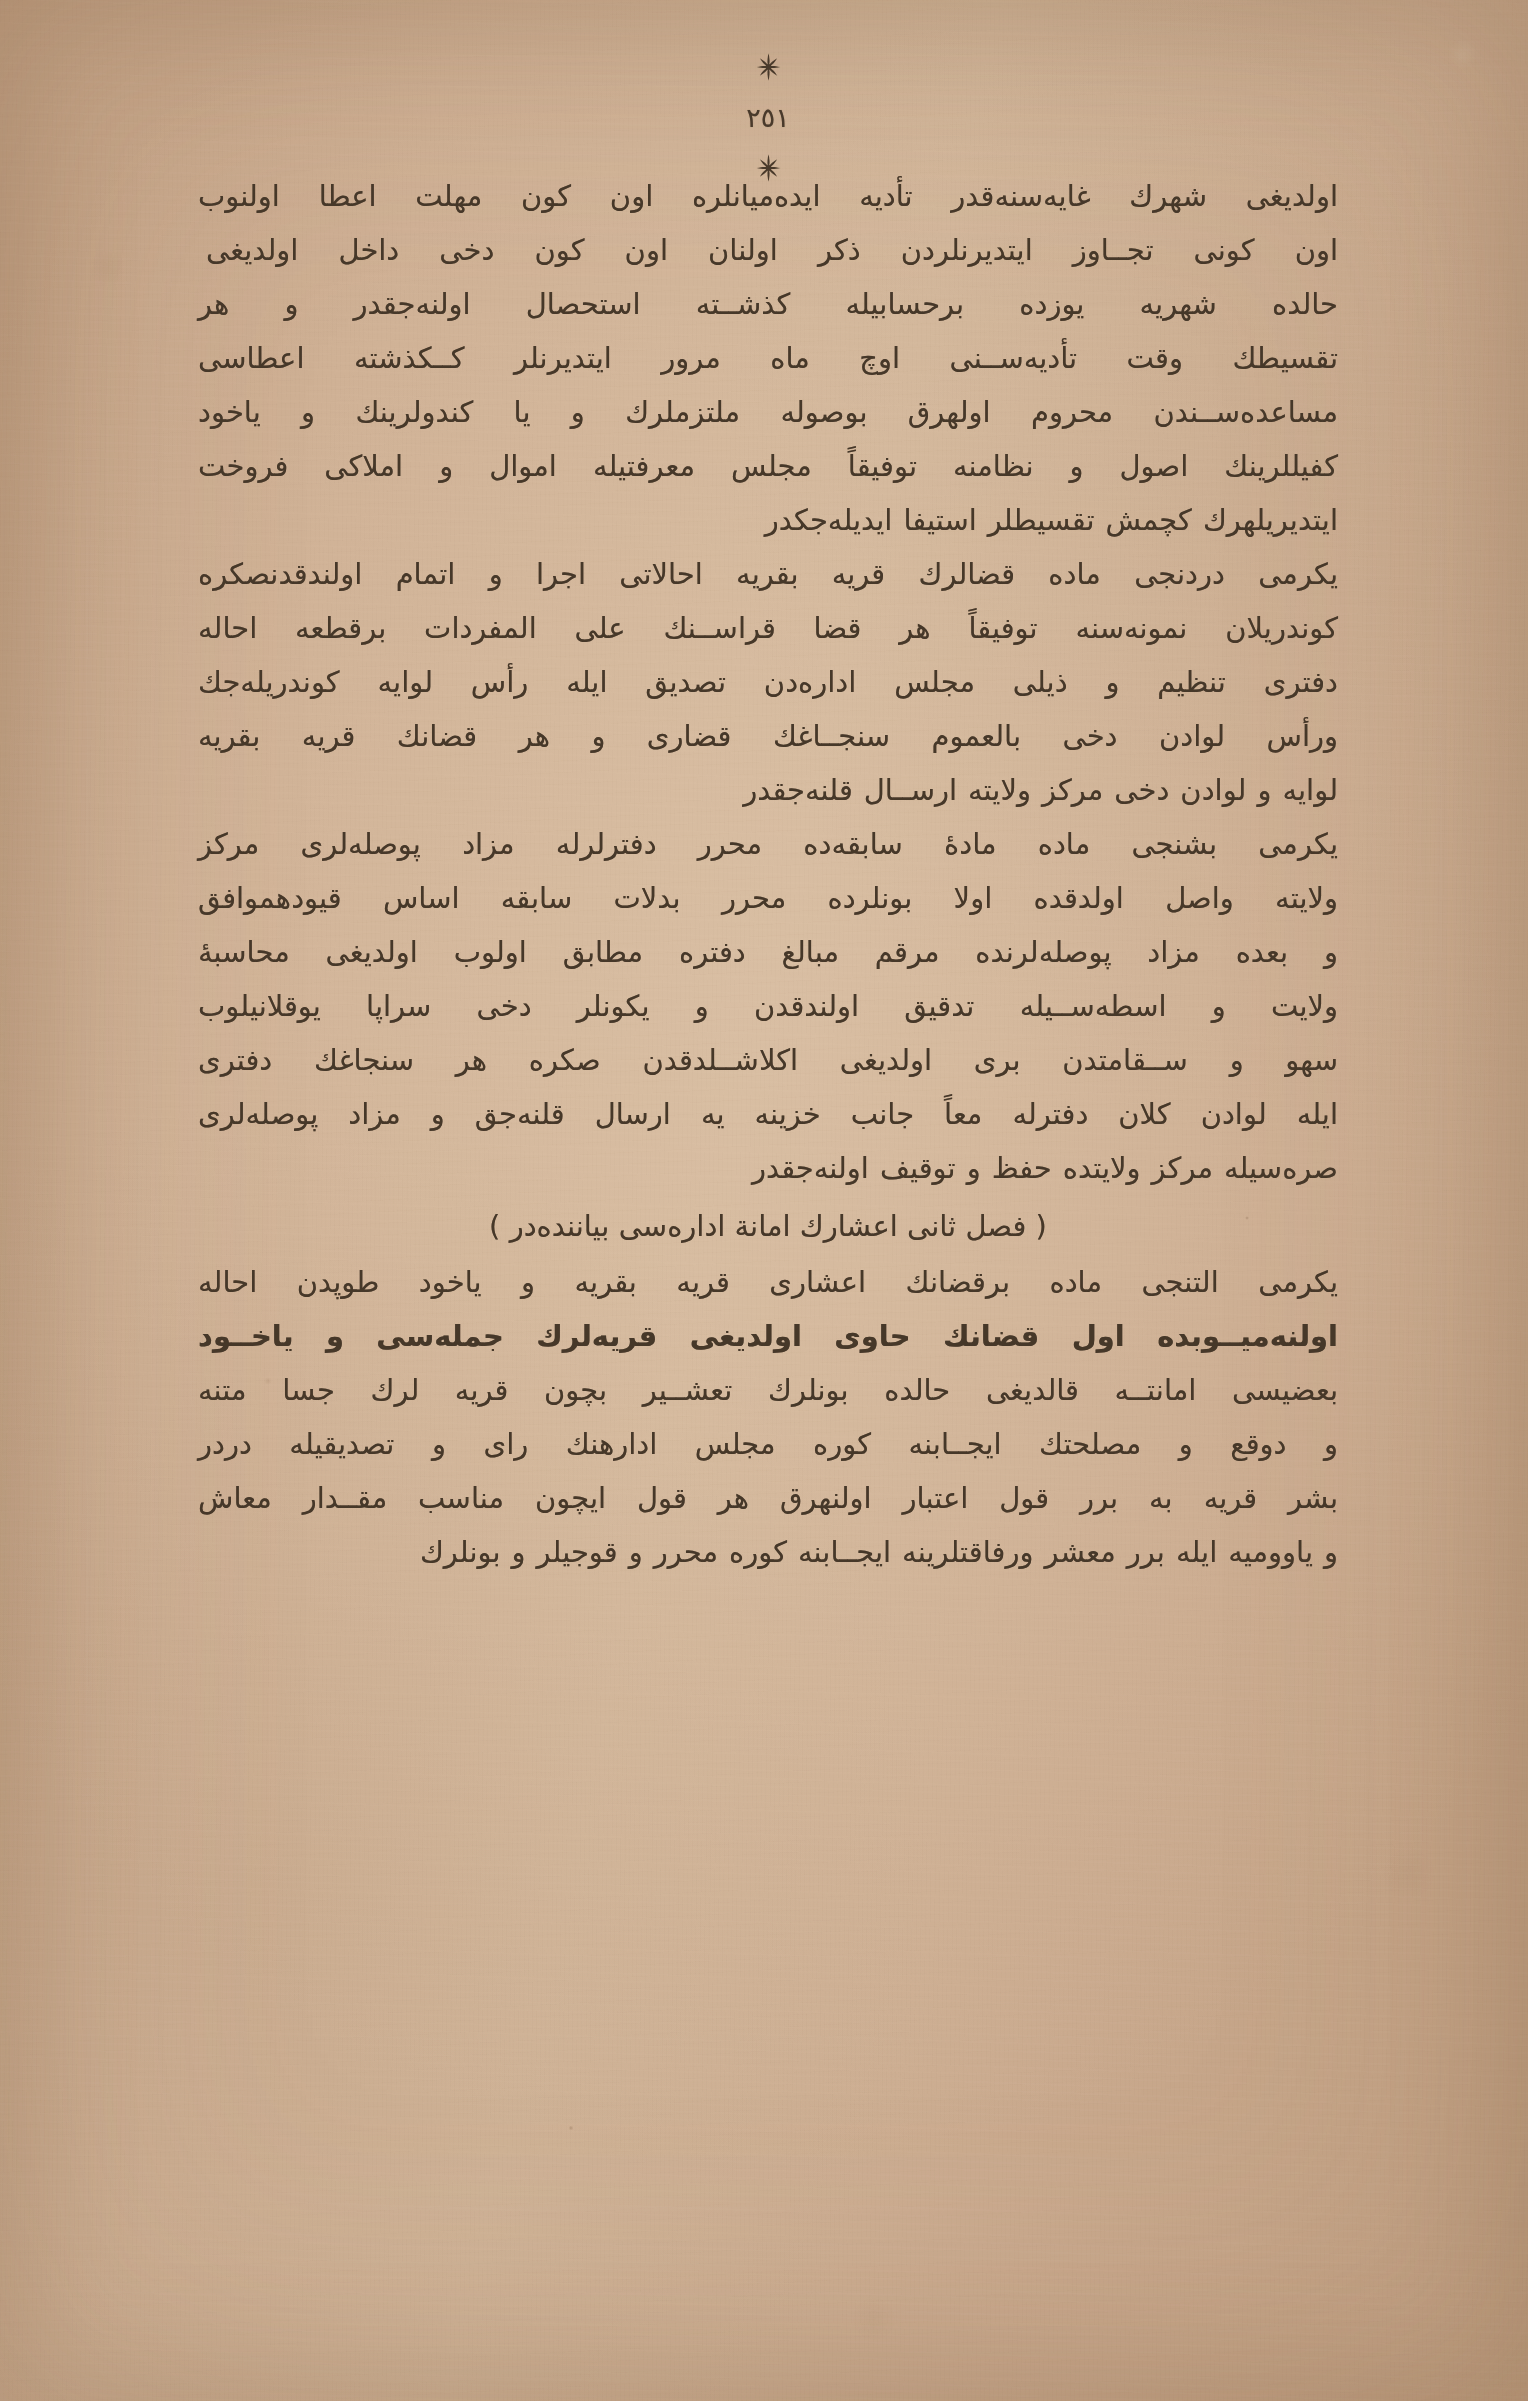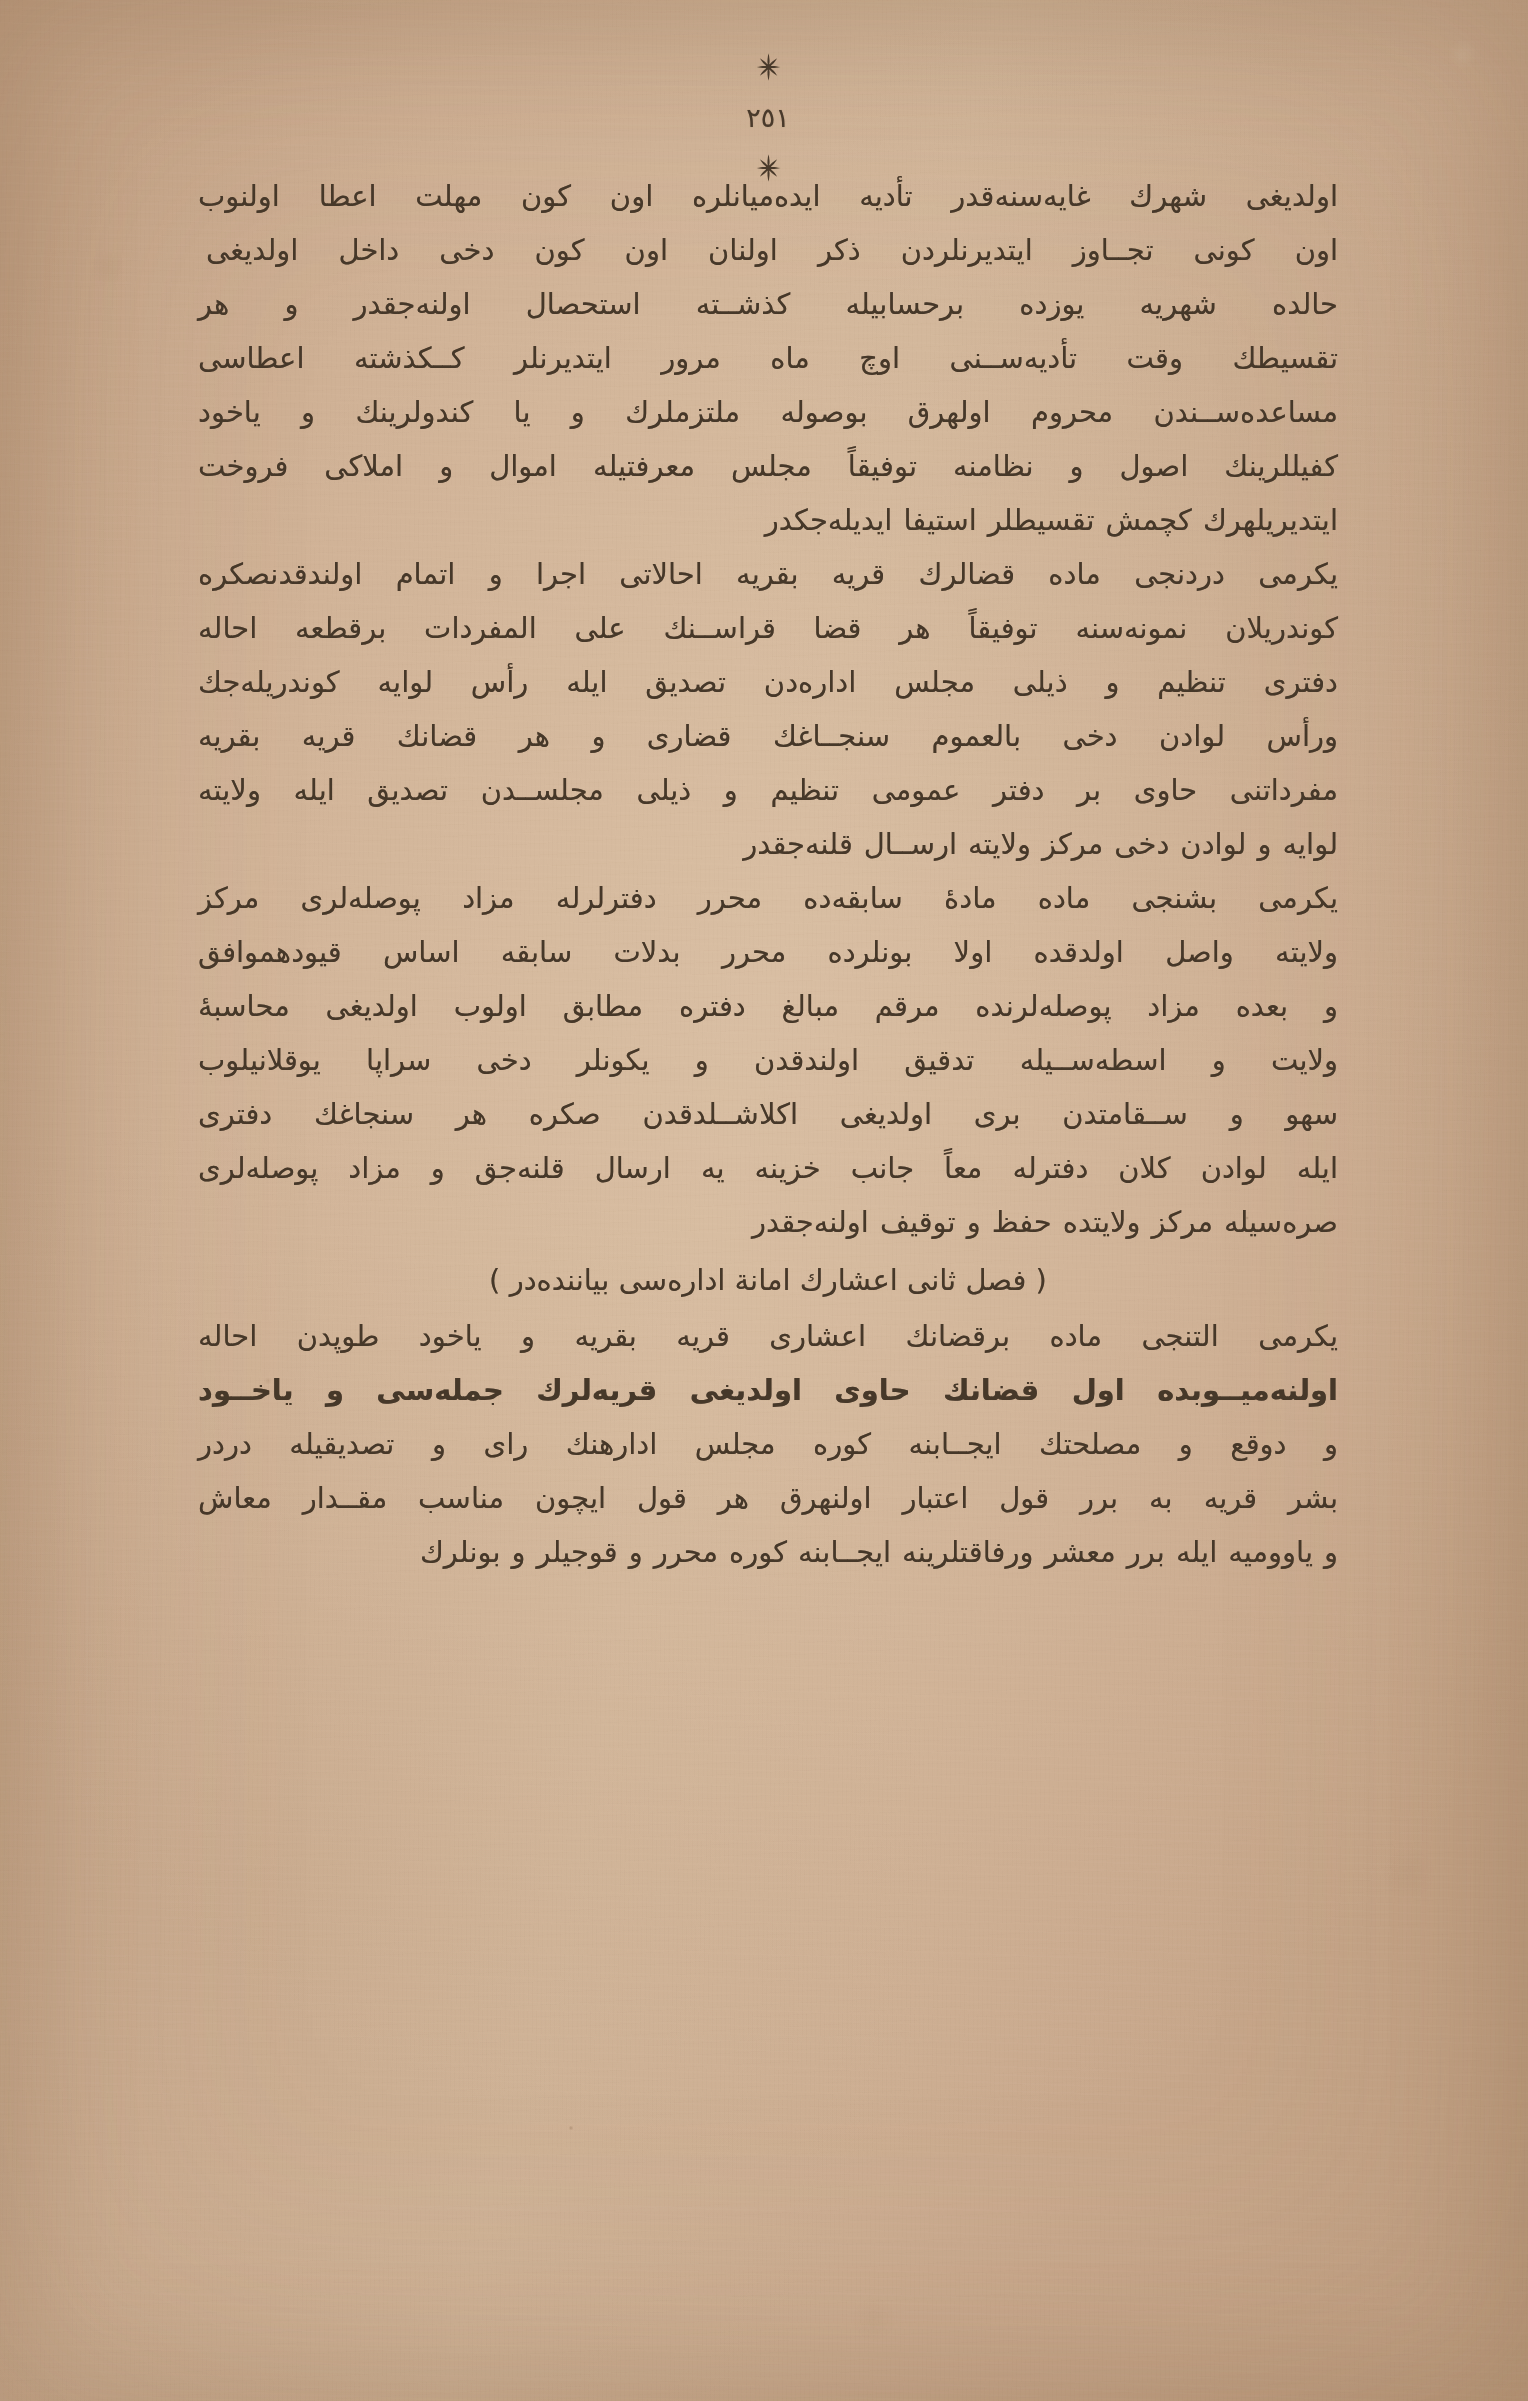--- a/index.html
+++ b/index.html
@@ -168,37 +168,37 @@
       <span style="display: block; text-align: justify; text-align-last: justify;">تقسیطك وقت تأدیه‌ســنی اوچ ماه مرور ایتدیرنلر كــكذشته اعطاسی</span>
       <span style="display: block; text-align: justify; text-align-last: justify;">مساعده‌ســندن محروم اولهرق بوصوله ملتزملرك و یا كندولرینك و یاخود</span>
       <span style="display: block; text-align: justify; text-align-last: justify;">كفیللرینك اصول و نظامنه توفیقاً مجلس معرفتیله اموال و املاكی فروخت</span>
       <span style="display: block; text-align: right; text-align-last: right;">ایتدیریلهرك كچمش تقسیطلر استیفا ایدیله‌جكدر</span>
     </p>
   <p class="para flush">
       <span style="display: block; text-align: justify; text-align-last: justify;">یكرمی دردنجی ماده     قضالرك قریه بقریه احالاتی اجرا و اتمام اولندقدنصكره</span>
       <span style="display: block; text-align: justify; text-align-last: justify;">كوندریلان نمونه‌سنه توفیقاً هر قضا قراســنك علی المفردات برقطعه احاله</span>
       <span style="display: block; text-align: justify; text-align-last: justify;">دفتری تنظیم و ذیلی مجلس اداره‌دن تصدیق ایله رأس لوایه كوندریله‌جك</span>
       <span style="display: block; text-align: justify; text-align-last: justify;">ورأس لوادن دخی بالعموم سنجــاغك قضاری و هر قضانك قریه بقریه</span>
-      <span style="display: block; text-align: justify; text-align-last: justify;">مفرداتنی حاوی بر دفتر عمومی تنظیم و ذیلی مجلســدن تصدیق ایله ولایته</span>
       <span style="display: block; text-align: right; text-align-last: right;">لوایه و لوادن دخی مركز ولایته ارســال قلنه‌جقدر</span>
     </p>
   <p class="para flush">
       <span style="display: block; text-align: justify; text-align-last: justify;">یكرمی بشنجی ماده     مادهٔ سابقه‌ده محرر دفترلرله مزاد پوصله‌لری مركز</span>
       <span style="display: block; text-align: justify; text-align-last: justify;">ولایته واصل اولدقده اولا بونلرده محرر بدلات سابقه اساس قیودهموافق</span>
       <span style="display: block; text-align: justify; text-align-last: justify;">و بعده مزاد پوصله‌لرنده مرقم مبالغ دفتره مطابق اولوب اولدیغی محاسبهٔ</span>
       <span style="display: block; text-align: justify; text-align-last: justify;">ولایت و اسطه‌ســیله تدقیق اولندقدن و یكونلر دخی سراپا یوقلانیلوب</span>
       <span style="display: block; text-align: justify; text-align-last: justify;">سهو و ســقامتدن بری اولدیغی اكلاشــلدقدن صكره هر سنجاغك دفتری</span>
       <span style="display: block; text-align: justify; text-align-last: justify;">ایله لوادن كلان دفترله معاً جانب خزینه یه ارسال قلنه‌جق و مزاد پوصله‌لری</span>
       <span style="display: block; text-align: right; text-align-last: right;">صره‌سیله مركز ولایتده حفظ و توقیف اولنه‌جقدر</span>
     </p>
 
   <p class="heading">( فصل ثانی اعشارك امانة اداره‌سی بیاننده‌در )</p>
 
   <p class="para flush">
       <span style="display: block; text-align: justify; text-align-last: justify;">یكرمی التنجی ماده     برقضانك اعشاری قریه بقریه و یاخود طوپدن احاله</span>
       <span style="display: block; text-align: justify; text-align-last: justify; font-weight: bold;">اولنه‌میــوبده اول قضانك حاوی اولدیغی قریه‌لرك جمله‌سی و یاخــود</span>
+      <span style="display: block; text-align: justify; text-align-last: justify;">بعضیسی امانتــه قالدیغی حالده بونلرك تعشــیر بچون قریه لرك جسا متنه</span>
       <span style="display: block; text-align: justify; text-align-last: justify;">و دوقع و مصلحتك ایجــابنه كوره مجلس ادارهنك رای و تصدیقیله دردر</span>
       <span style="display: block; text-align: justify; text-align-last: justify;">بشر قریه به برر قول اعتبار اولنهرق هر قول ایچون مناسب مقــدار معاش</span>
       <span style="display: block; text-align: left; text-align-last: right;">و یاوومیه ایله برر معشر ورفاقتلرینه ایجــابنه كوره محرر و قوجیلر و بونلرك</span>
     </p>
 
 </div>
 
 
 </body></html>

